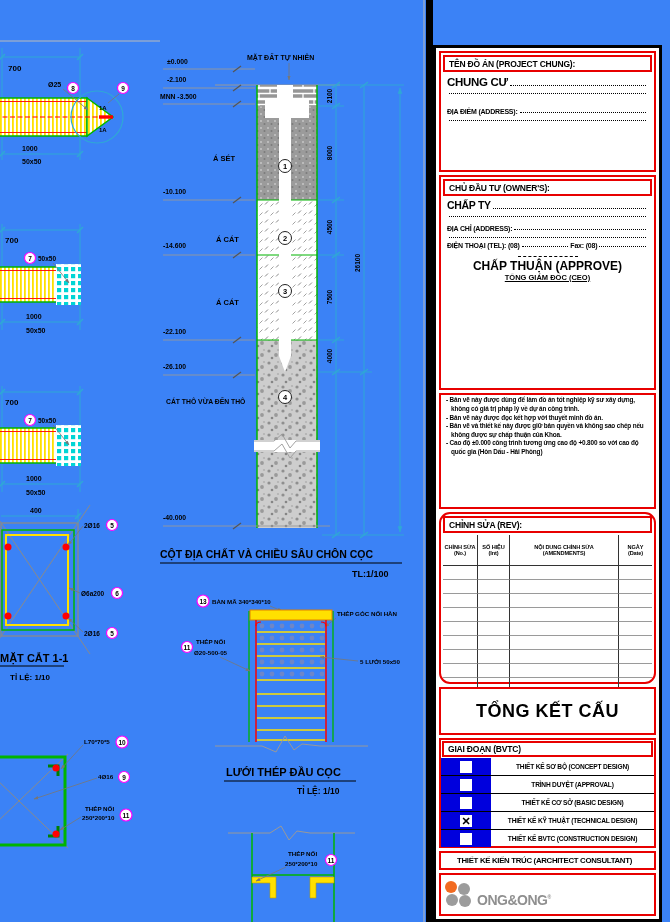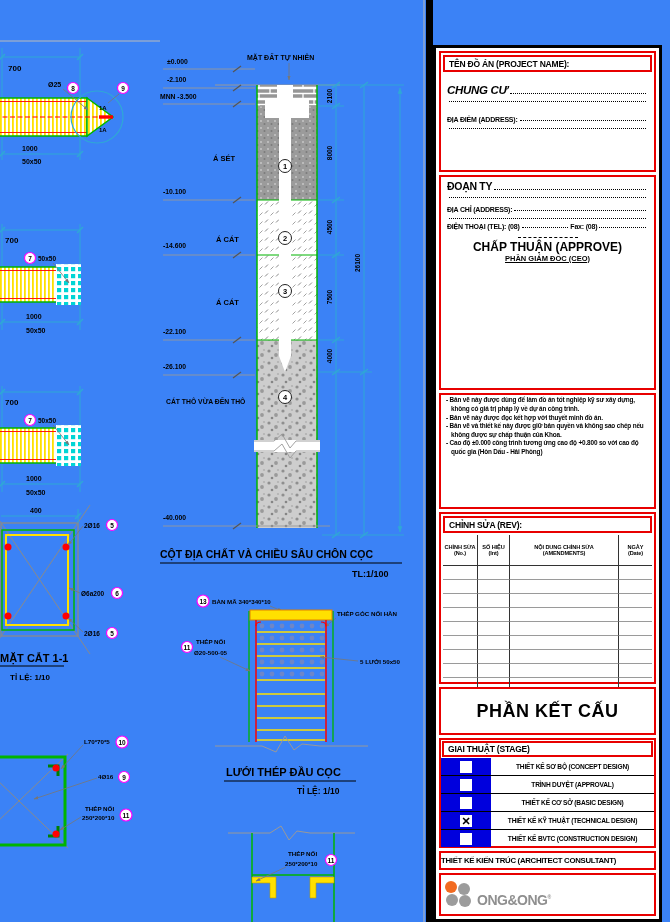--- a/index.html
+++ b/index.html
@@ -39,21 +39,21 @@
   
   .stage-row{display:grid;grid-template-columns:50px 1fr;border-bottom:1px solid #000;height:17px;}
   .stage-row:last-child{border-bottom:none;}
   .stage-blue{background:#0000dd;display:flex;align-items:center;justify-content:center;}
   .stage-box{width:12px;height:12px;background:#fff;position:relative;}
   .stage-row.checked .stage-box::after{content:"✕";position:absolute;left:0;top:0;width:12px;height:12px;
         font-size:11px;font-weight:bold;line-height:12px;text-align:center;color:#000;}
   .stage-lbl{display:flex;align-items:center;justify-content:center;font-weight:bold;font-size:6.6px;
         letter-spacing:-0.2px;white-space:nowrap;}
   
-  .arch-head{border:2px solid #e80000;margin-bottom:3px;padding:3px 0;font-weight:bold;font-size:7.8px;
+  .arch-head{border:2px solid #e80000;margin-bottom:3px;padding:3px 16px;font-weight:bold;font-size:7.8px;
         letter-spacing:-0.3px;white-space:nowrap;}
   .logo-wrap{display:flex;align-items:center;gap:5px;padding:6px 4px;}
   .dots{position:relative;width:27px;height:27px;}
   .dots i{position:absolute;width:12px;height:12px;border-radius:50%;}
   .logo-text{font-weight:bold;font-size:14px;color:#8f8f8f;letter-spacing:-0.5px;align-self:flex-end;}
   .logo-text sup{font-size:5px;}
   svg text{font-family:"Liberation Sans",sans-serif;font-weight:bold;fill:#000;}
 </style>
 </head>
 <body>
@@ -414,65 +414,66 @@
     <text x="331" y="862.5" font-size="6.5" text-anchor="middle">11</text>
     <line x1="286" y1="867" x2="256" y2="881" stroke="#777" stroke-width="0.8" marker-end="url(#ag)"></line>
   </g>
 </svg>
 
 <div id="divider"></div>
 
 <div id="tb">
 
   <div class="sec" style="height:122px;">
-    <div class="sec-head">TÊN ĐỒ ÁN (PROJECT NAME):</div>
-    <div class="row" style="margin-top:12px;font-style:italic;">
+    <div class="sec-head">TÊN ĐỒ ÁN (PROJECT CHUNG):</div>
+    <div class="row" style="margin-top:4px;">
       <span class="biglbl">CHUNG CƯ</span>
       <span class="dotfill"></span>
     </div>
     <div class="dotline"></div>
     <div class="row" style="margin-top:14px;">
       <span class="smlbl">ĐỊA ĐIỂM (ADDRESS):</span>
       <span class="dotfill"></span>
     </div>
     <div class="dotline"></div>
   </div>
 
   <div class="sec" style="height:218px;">
+    <div class="sec-head">CHỦ ĐẦU TƯ (OWNER'S):</div>
     <div class="row" style="margin-top:3px;">
-      <span class="biglbl" style="font-size:10.5px;">ĐOẠN TY</span>
+      <span class="biglbl" style="font-size:10.5px;">CHẤP TY</span>
       <span class="dotfill"></span>
     </div>
     <div class="dotline"></div>
     <div class="row" style="margin-top:8px;">
       <span class="smlbl">ĐỊA CHỈ (ADDRESS):</span>
       <span class="dotfill"></span>
     </div>
     <div class="dotline"></div>
     <div class="row" style="margin-top:4px;">
       <span class="smlbl">ĐIỆN THOẠI (TEL): (08)</span>
       <span class="dotfill"></span>
       <span class="smlbl">Fax: (08)</span>
       <span class="dotfill"></span>
     </div>
     <div class="dashmid"></div>
     <div class="apprv">CHẤP THUẬN (APPROVE)</div>
-    <div class="ceo">PHẦN GIÁM ĐỐC (CEO)</div>
+    <div class="ceo">TỔNG GIÁM ĐỐC (CEO)</div>
   </div>
 
   <div class="sec" style="height:117px;">
     <div style="padding-top:1px;">
       <div class="note-item">Bản vẽ này được dùng để làm đồ án tốt nghiệp kỹ sư xây dựng, không có giá trị pháp lý về dự án công trình.</div>
       <div class="note-item">Bản vẽ này được đọc kết hợp với thuyết minh đồ án.</div>
       <div class="note-item">Bản vẽ và thiết kế này được giữ bản quyền và không sao chép nếu không được sự chấp thuận của Khoa.</div>
       <div class="note-item">Cao độ ±0.000 công trình tương ứng cao độ +0.800 so với cao độ quốc gia (Hòn Dấu - Hải Phòng)</div>
     </div>
   </div>
 
-  <div class="sec" style="height:172px;">
+  <div class="sec" style="height:172px;border-radius:11px;">
     <div class="sec-head">CHỈNH SỬA (REV):</div>
     <div class="rev-grid">
       <div class="rev-hcell">
         <span>CHỈNH SỬA</span>
             <span>(No.)</span>
           </div>
       <div class="rev-hcell">
         <span>SỐ HIỆU</span>
             <span>(Int)</span>
           </div>
@@ -517,25 +518,25 @@
           <div class="rev-cell"></div>
           <div class="rev-cell"></div>
           <div class="rev-cell"></div>
           <div class="rev-cell"></div>
           <div class="rev-cell"></div>
           <div class="rev-cell"></div>
         </div>
   </div>
 
   <div class="sec part" style="height:48px;flex:none;">
-    <span>PHẦN KẾT CẤU</span>
+    <span>TỔNG KẾT CẤU</span>
   </div>
 
   <div class="sec" style="height:110px;">
-    <div class="sec-head" style="margin:1px;padding:1px 4px;">GIAI THUẬT (STAGE)</div>
+    <div class="sec-head" style="margin:1px;padding:1px 4px;">GIAI ĐOẠN (BVTC)</div>
     <div>
       <div class="stage-row">
         <div class="stage-blue">
               <div class="stage-box"></div>
             </div>
         <div class="stage-lbl">THIẾT KẾ SƠ BỘ (CONCEPT DESIGN)</div>
       </div>
       <div class="stage-row">
         <div class="stage-blue">
               <div class="stage-box"></div>

